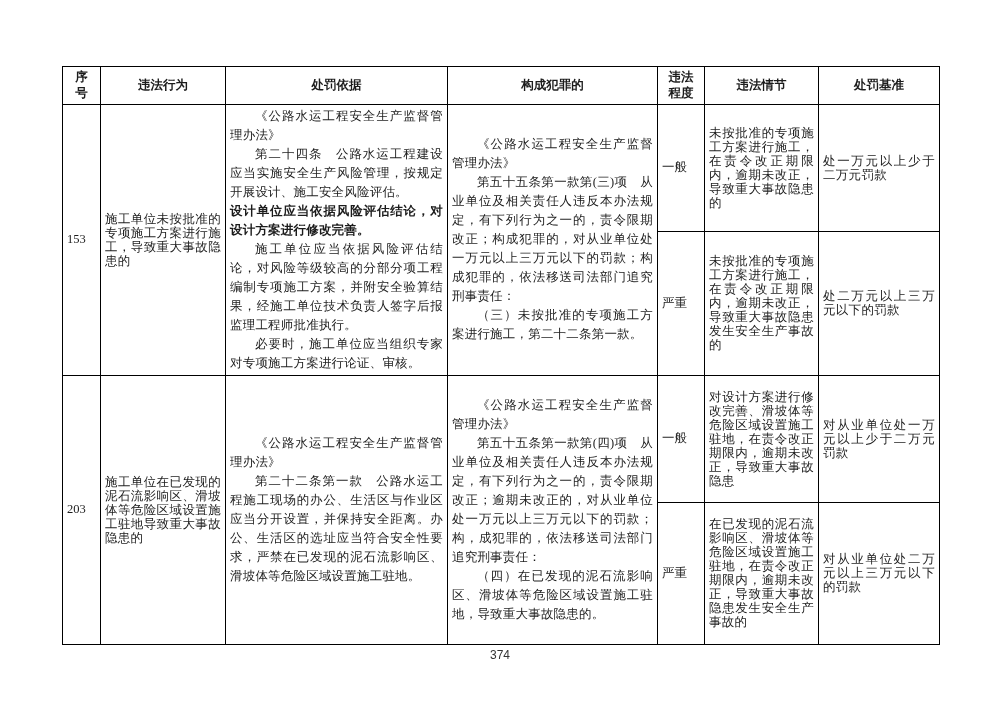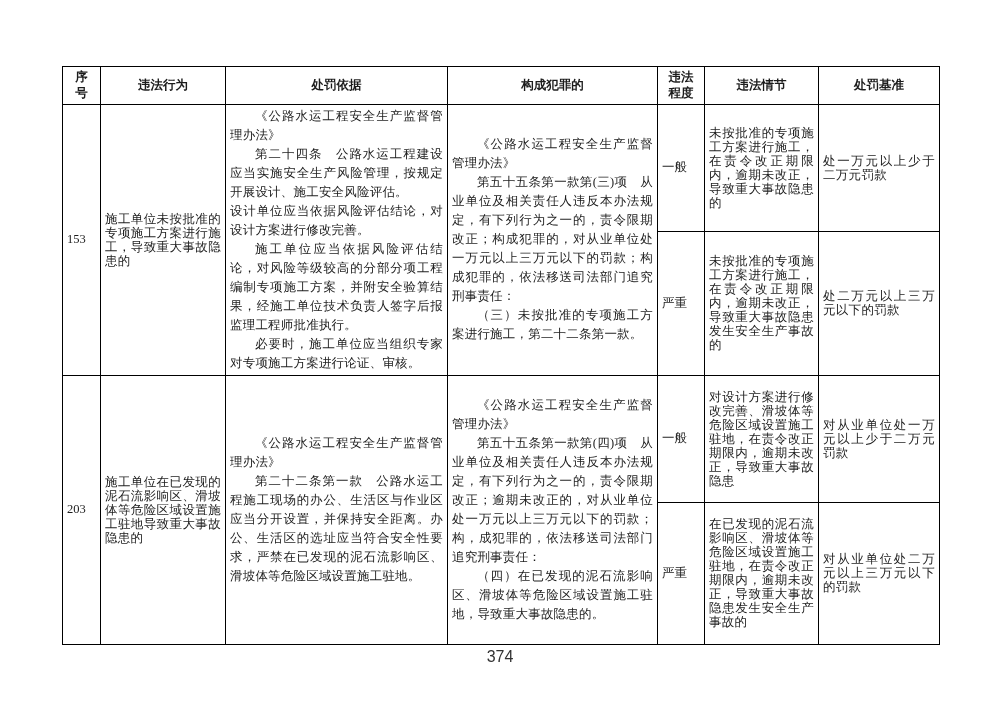--- a/index.html
+++ b/index.html
@@ -33,25 +33,25 @@
   tr.r1  { height:125px; }
   tr.r2  { height:140px; }
   tr.r3  { height:127px; }
   tr.r4  { height:142px; }
 
   td.center { text-align:left; }
   td.just   { text-align:justify; text-justify:inter-ideograph; line-height:14px; letter-spacing:0.3px; }
   td.paras  { text-align:justify; text-justify:inter-ideograph; line-height:19px; letter-spacing:0.2px;margin-left:22px; }
   td.paras p { margin:0; }
   p.ind   { text-indent:2em; }
-  p.noind { text-indent:0; }
+  p.noind { text-indent:0;font-weight:bold; }
 
   .pagenum {
     position:absolute; left:0; top:648px; width:1000px;
-    text-align:center; font-size:16px;
+    text-align:center; font-size:12px;
     font-family:"Liberation Sans","DejaVu Sans",sans-serif;
     color:#333;
   }
 </style>
 </head>
 <body>
 
 <div class="page">
 
   <table class="law">

